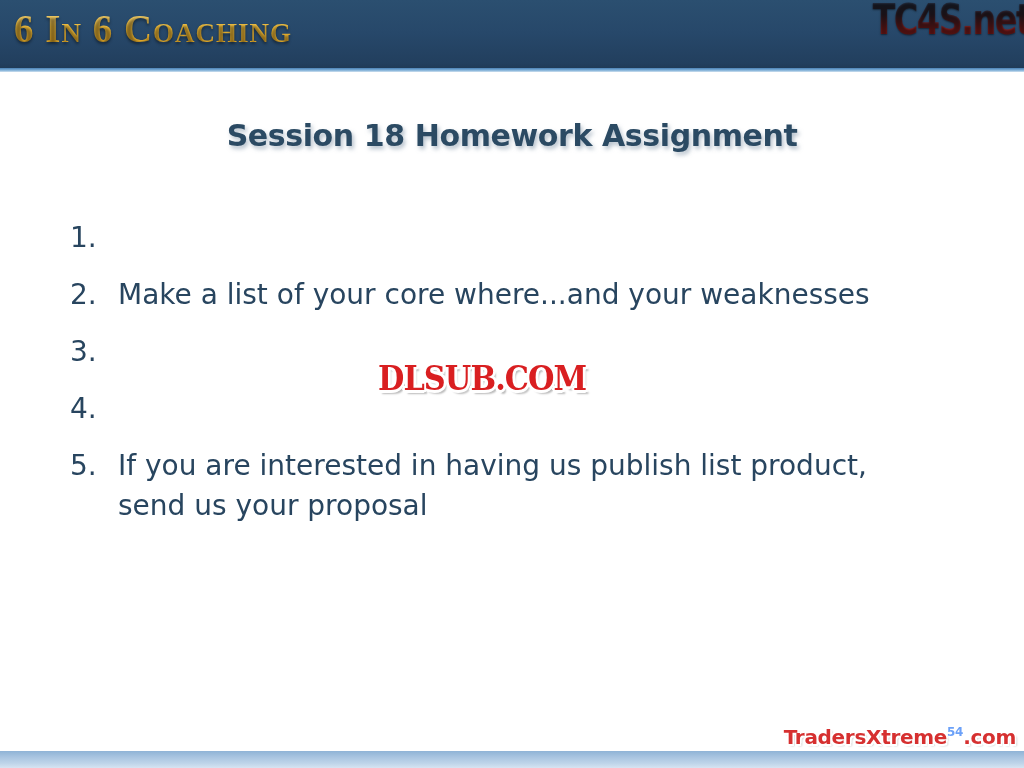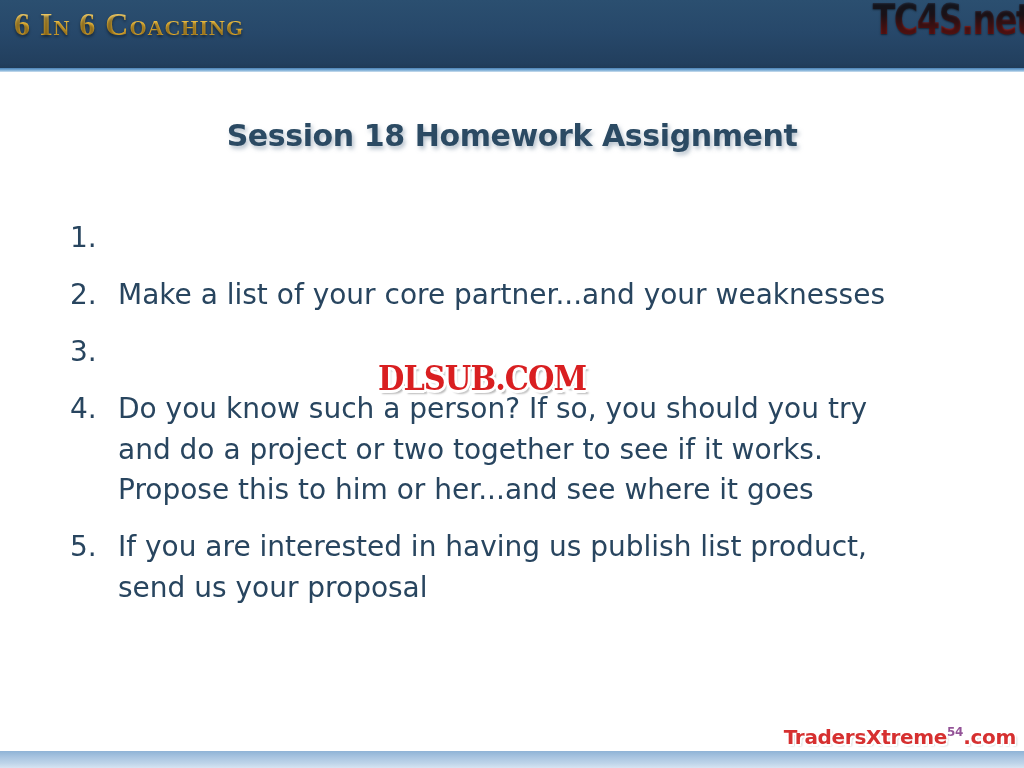--- a/index.html
+++ b/index.html
@@ -39,21 +39,21 @@
     bottom: 0;
     width: 100%;
     height: 4px;
     background: linear-gradient(180deg, #4a81b5 0%, #7fb0d8 55%, #cfe0ef 100%);
   }
   .brand-title {
     position: absolute;
     left: 14px;
     top: 7px;
     font-family: "Liberation Serif", "DejaVu Serif", serif;
-    font-size: 32px;
+    font-size: 39px;
     font-weight: 700;
     font-variant: small-caps;
     letter-spacing: 1px;
     color: #f5c244;
     background: linear-gradient(180deg, #fbe08e 0%, #f3bf3c 45%, #e8a81f 100%);
     -webkit-background-clip: text;
     background-clip: text;
     -webkit-text-fill-color: transparent;
     text-shadow: 0 2px 3px rgba(0,0,0,0.45);
     white-space: nowrap;
@@ -168,21 +168,21 @@
     color: #d63030;
     white-space: nowrap;
     text-shadow:
       -1.5px -1.5px 0 #ffffff, 1.5px -1.5px 0 #ffffff,
       -1.5px  1.5px 0 #ffffff, 1.5px  1.5px 0 #ffffff,
        2px 2px 2px rgba(0,0,0,0.25);
   }
   .footer-logo .sup-mark {
     font-size: 12px;
     vertical-align: super;
-    color: #701a75;
+    color: #3b82f6;
     font-weight: 700;
     text-shadow: none;
     opacity: 0.75;
   }
 </style>
 </head>
 <body>
 
 <div class="slide">
 
@@ -194,30 +194,29 @@
   <div class="slide-title">Session 18 Homework Assignment</div>
 
   <div class="content-list">
 
     <div class="list-item">
       <div class="item-number">1.</div>
     </div>
 
     <div class="list-item">
       <div class="item-number">2.</div>
-      <div class="item-text">Make a list of your core partner...and your weaknesses</div>
+      <div class="item-text">Make a list of your core where...and your weaknesses</div>
     </div>
 
     <div class="list-item">
       <div class="item-number">3.</div>
     </div>
 
     <div class="list-item">
       <div class="item-number">4.</div>
-      <div class="item-text">Do you know such a person?  If so, you should you try and do a project or two together to see if it works.  Propose this to him or her...and see where it goes</div>
     </div>
 
     <div class="list-item">
       <div class="item-number">5.</div>
       <div class="item-text">If you are interested in having us publish list product, send us your proposal</div>
     </div>
 
   </div>
 
   <div class="watermark-dlsub">DLSUB.COM</div>

